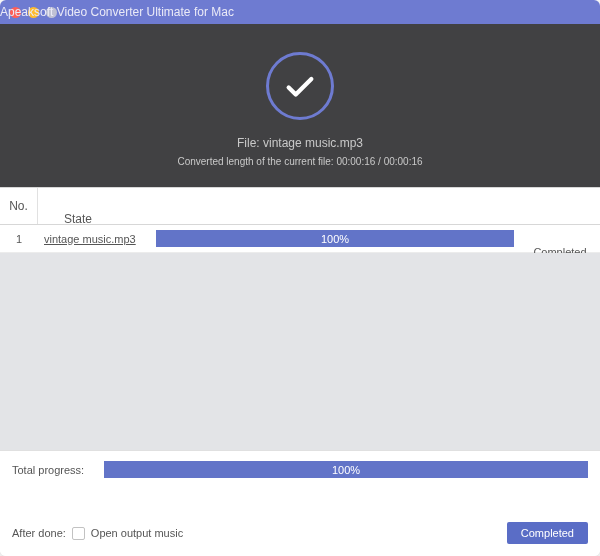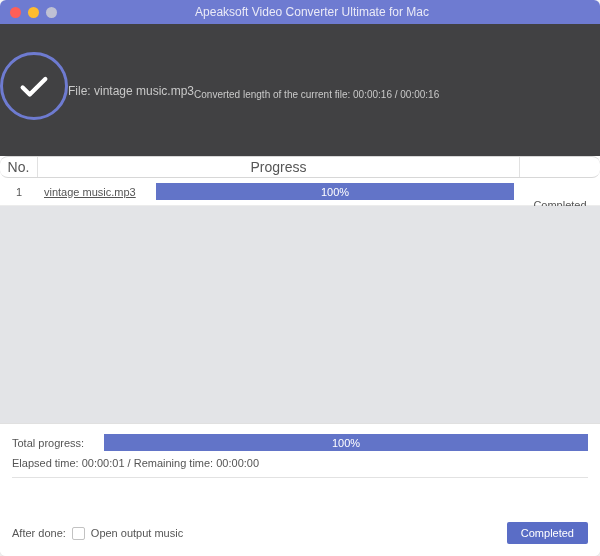--- a/index.html
+++ b/index.html
@@ -37,31 +37,30 @@
       width: 11px;
       height: 11px;
       border-radius: 50%;
     }
     .tl-close { background: #ff5f57; }
     .tl-min { background: #febc2e; }
     .tl-max { background: #bfc1d4; }
     .title {
       position: absolute;
       left: 0; right: 0;
-      text-align: center;
+      text-align: left;
       font-size: 12px;
       color: #eaeaf7;
       pointer-events: none;
-      padding-left: 24px;
     }
     .status-area {
       background: #414143;
       padding: 28px 0 20px 0;
       display: flex;
-      flex-direction: row;
+      flex-direction: column;
       align-items: center;
     }
     .check-circle {
       width: 68px;
       height: 68px;
       border: 3px solid #6e7bd1;
       border-radius: 50%;
       display: flex;
       align-items: center;
       justify-content: center;
@@ -72,27 +71,26 @@
       color: #c9c9c9;
       font-size: 12px;
       margin-bottom: 6px;
     }
     .status-conv {
       color: #c9c9c9;
       font-size: 10px;
     }
     .table-header {
       display: flex;
-      height: 22px;
+      height: 38px;
       border-top: 1px solid #d7d7d7;
       border-bottom: 1px solid #d7d7d7;
       background: #fff;
-      font-size: 14px;
+      font-size: 12px;
       color: #565656;
-      border-radius: 8px;
     }
     .table-header > div {
       display: flex;
       align-items: center;
       justify-content: center;
       border-right: 1px solid #e1e1e1;
     }
     .table-header > div:last-child { border-right: none; }
     .col-no { width: 38px; }
     .col-name { width: 118px; }
@@ -203,21 +201,20 @@
       <svg viewBox="0 0 24 24" fill="none" stroke="#ffffff" stroke-width="3" stroke-linecap="round" stroke-linejoin="round">
         <polyline points="4 13 9 18 20 7"></polyline>
       </svg>
     </div>
     <div class="status-file">File: vintage music.mp3</div>
     <div class="status-conv">Converted length of the current file: 00:00:16 / 00:00:16</div>
   </div>
 
   <div class="table-header">
     <div class="col-no">No.</div>
-    <div class="col-progress">Progress</div>
     <div class="col-state">State</div>
   </div>
 
   <div class="table-body">
     <div class="table-row">
       <div class="col-no">1</div>
       <div class="col-name">vintage music.mp3</div>
       <div class="col-progress">
         <div class="row-progress-bar">100%</div>
       </div>
@@ -225,21 +222,20 @@
     </div>
   </div>
 
   <div class="empty-area"></div>
 
   <div class="bottom-section">
     <div class="total-progress-row">
       <span>Total progress:</span>
       <div class="total-progress-bar">100%</div>
     </div>
-    <div class="time-row">Elapsed time: 00:00:01 / Remaining time: 00:00:00</div>
     <div class="after-done-row">
       <span>After done:</span>
       <div class="checkbox"></div>
       <span>Open output music</span>
       <button class="completed-btn">Completed</button>
     </div>
   </div>
 
 </div>
 

